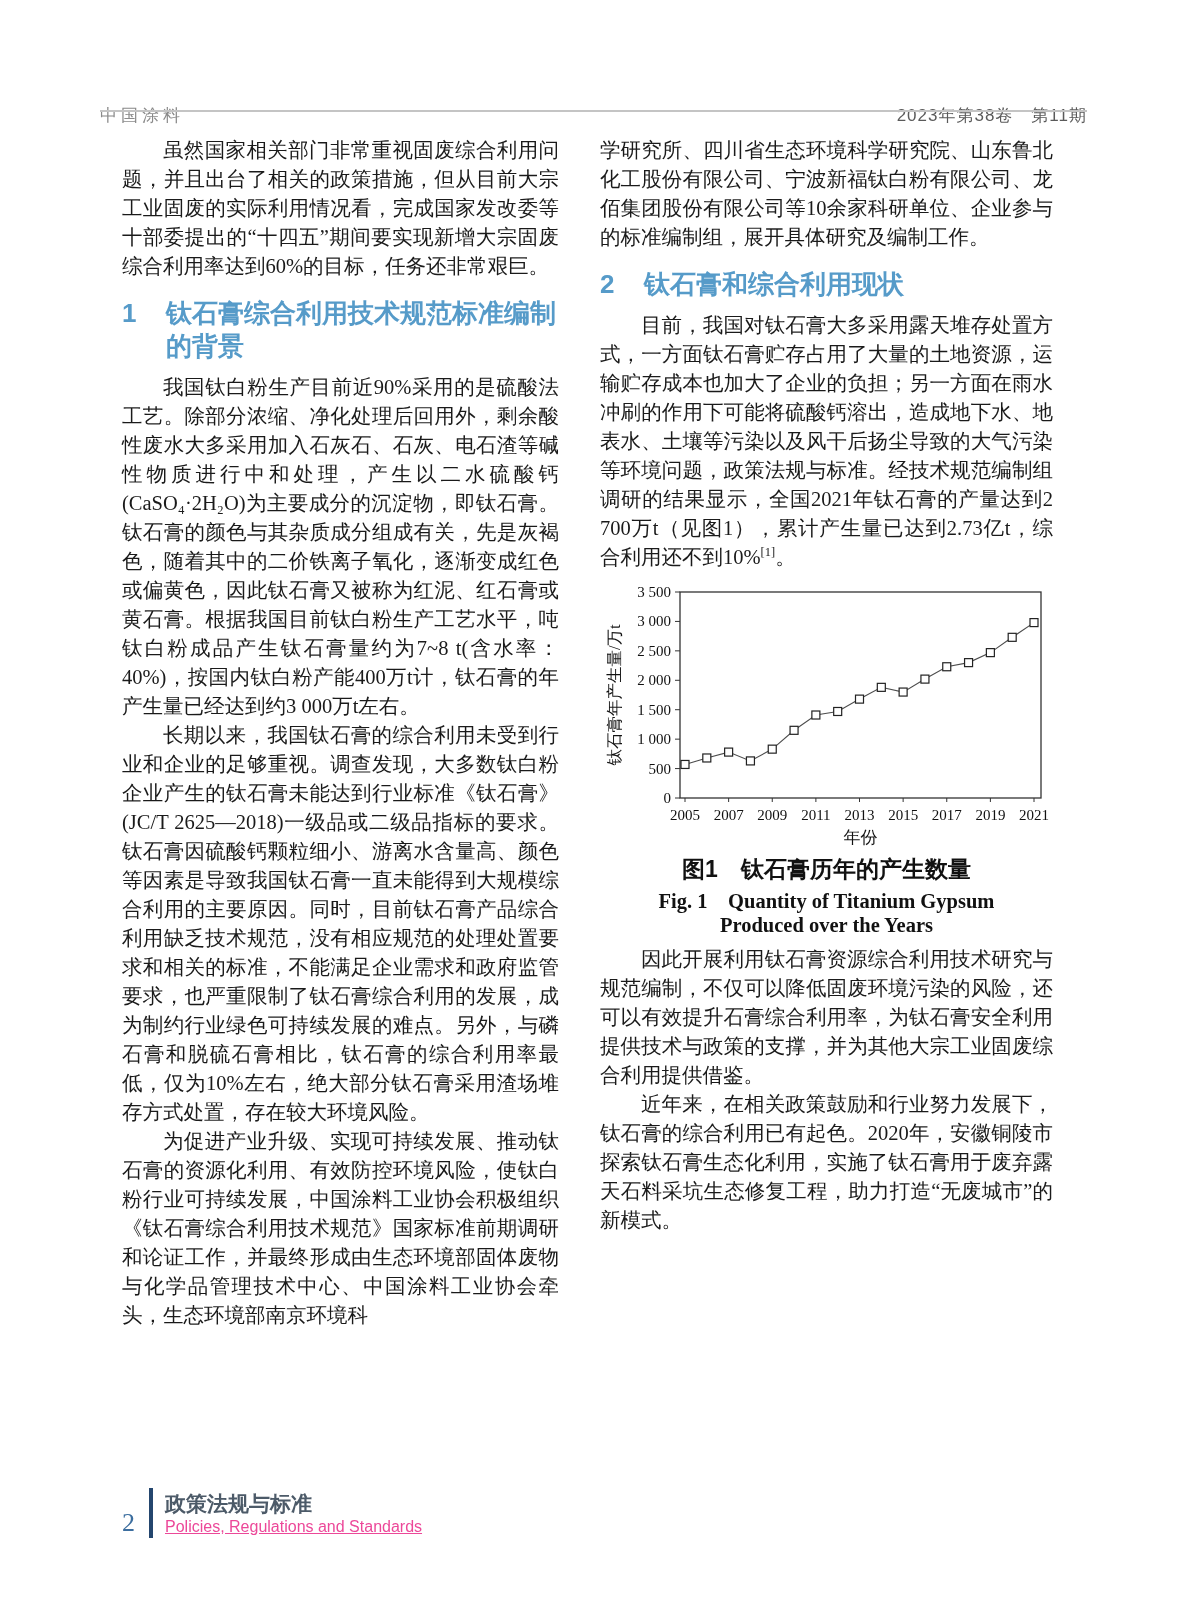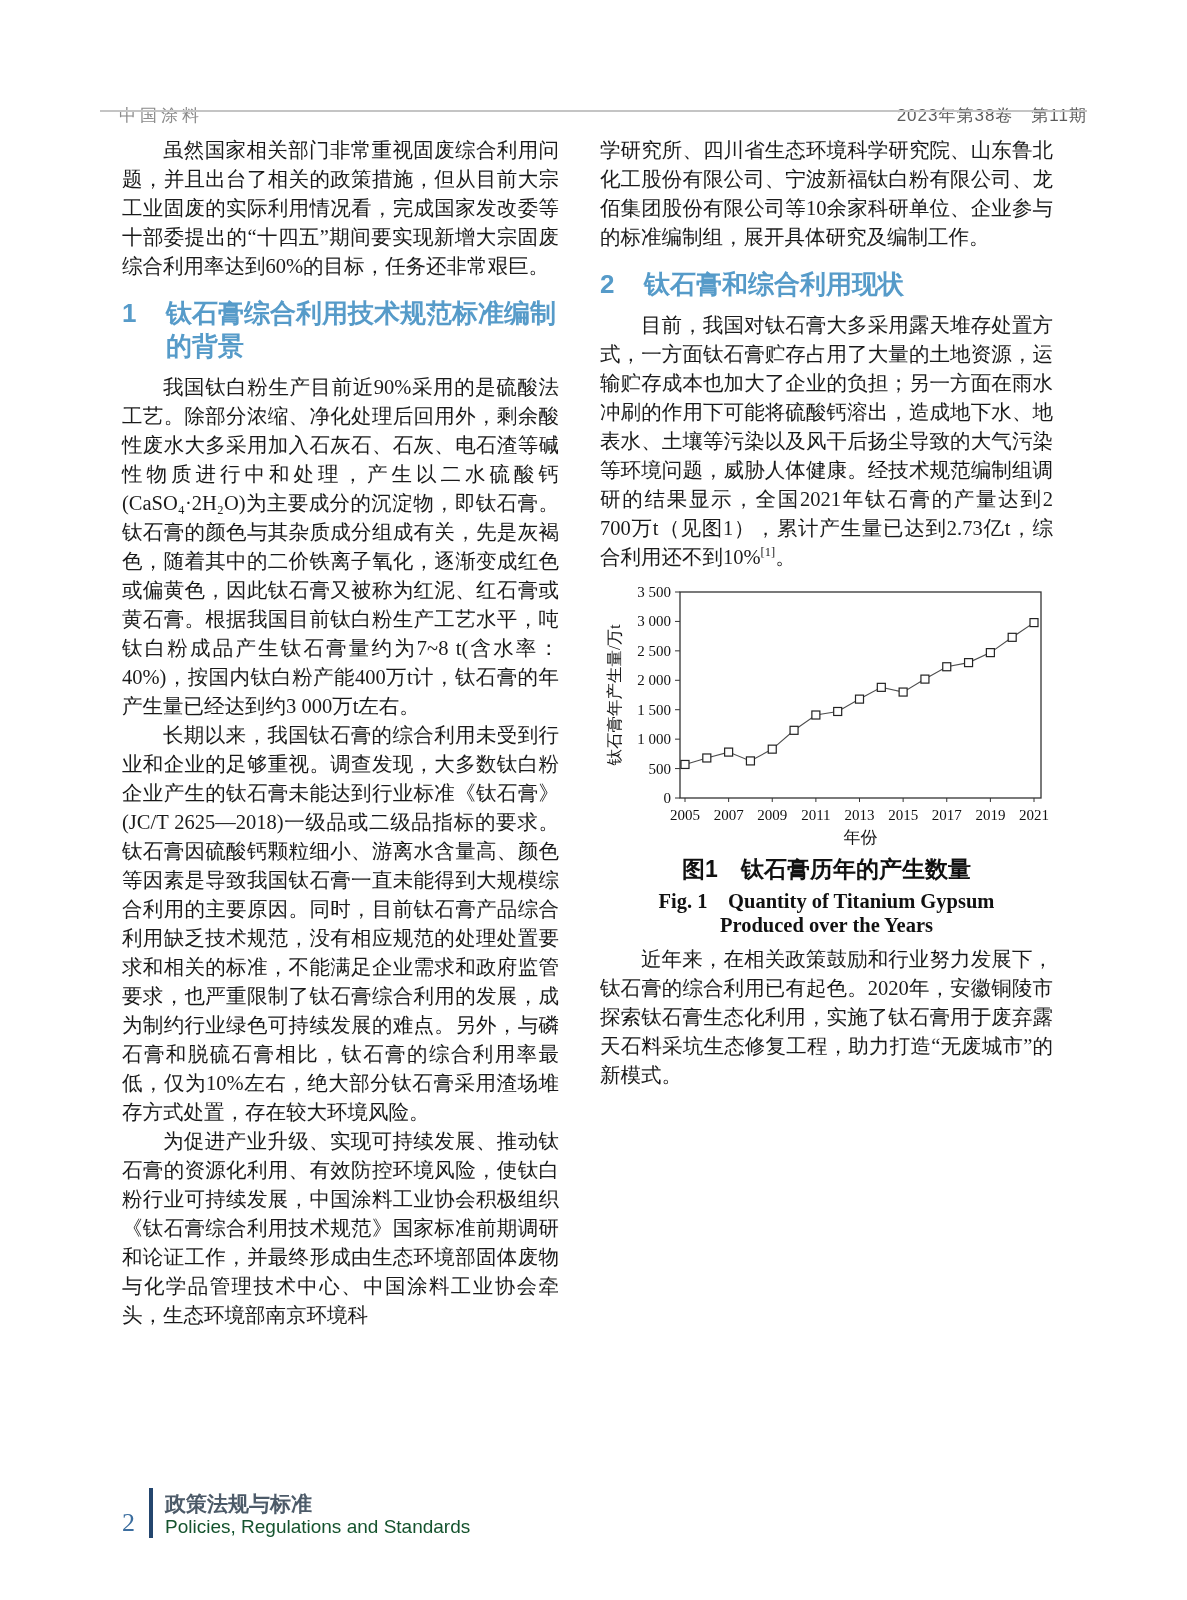--- a/index.html
+++ b/index.html
@@ -10,21 +10,21 @@
     font-family:"Liberation Serif","DejaVu Serif",serif;
     color:#1a1a1a;
     overflow:hidden;
   }
   
   .header{
     position:absolute;left:100px;right:100px;top:78px;
     display:flex;justify-content:space-between;align-items:flex-end;
     font-family:"Liberation Sans","DejaVu Sans",sans-serif;
   }
-  .journal-name{font-size:17px;color:#8a8a8a;letter-spacing:4px;margin-left:19px;}
+  .journal-name{font-size:17px;color:#8a8a8a;letter-spacing:4px;}
   .issue-info{font-size:17px;color:#5a5a5a;letter-spacing:1px;margin-top:26px;}
   .header-rule{
     position:absolute;left:100px;right:100px;top:110px;
     height:2px;background:#c4c4c4;
   }
   
   .content{
     position:absolute;left:122px;top:136px;
     width:931px;
     display:flex;gap:41px;
@@ -71,21 +71,21 @@
     margin-right:14px;align-self:flex-end;
   }
   .footer-bar{width:4px;height:50px;background:#24466e;margin-right:12px;}
   .footer-text{display:flex;flex-direction:column;justify-content:flex-end;}
   .footer-section-cn{
     font-family:"Liberation Sans","DejaVu Sans",sans-serif;
     font-weight:700;font-size:21px;color:#4c5a68;line-height:26px;
   }
   .footer-section-en{
     font-family:"Liberation Sans","DejaVu Sans",sans-serif;
-    font-size:19px;color:#14532d;line-height:19px;
+    font-size:16px;color:#ec4899;line-height:19px;text-decoration:underline;
   }
 </style>
 </head>
 <body>
 
 <div class="page">
 
   <div class="header">
     <span class="journal-name">中国涂料</span>
     <span class="issue-info">2023年第38卷　第11期</span>
@@ -104,21 +104,21 @@
       <p>长期以来，我国钛石膏的综合利用未受到行业和企业的足够重视。调查发现，大多数钛白粉企业产生的钛石膏未能达到行业标准《钛石膏》(JC/T 2625—2018)一级品或二级品指标的要求。钛石膏因硫酸钙颗粒细小、游离水含量高、颜色等因素是导致我国钛石膏一直未能得到大规模综合利用的主要原因。同时，目前钛石膏产品综合利用缺乏技术规范，没有相应规范的处理处置要求和相关的标准，不能满足企业需求和政府监管要求，也严重限制了钛石膏综合利用的发展，成为制约行业绿色可持续发展的难点。另外，与磷石膏和脱硫石膏相比，钛石膏的综合利用率最低，仅为10%左右，绝大部分钛石膏采用渣场堆存方式处置，存在较大环境风险。</p>
       <p>为促进产业升级、实现可持续发展、推动钛石膏的资源化利用、有效防控环境风险，使钛白粉行业可持续发展，中国涂料工业协会积极组织《钛石膏综合利用技术规范》国家标准前期调研和论证工作，并最终形成由生态环境部固体废物与化学品管理技术中心、中国涂料工业协会牵头，生态环境部南京环境科</p>
     </div>
 
     <div class="col">
       <p class="no-indent">学研究所、四川省生态环境科学研究院、山东鲁北化工股份有限公司、宁波新福钛白粉有限公司、龙佰集团股份有限公司等10余家科研单位、企业参与的标准编制组，展开具体研究及编制工作。</p>
       <div class="sec">
         <span class="sec-num">2</span>
         <span class="sec-title">钛石膏和综合利用现状</span>
       </div>
-      <p><span>目前，我国对钛石膏大多采用露天堆存处置方式，一方面钛石膏贮存占用了大量的土地资源，运输贮存成本也加大了企业的负担；另一方面在雨水冲刷的作用下可能将硫酸钙溶出，造成地下水、地表水、土壤等污染以及风干后扬尘导致的大气污染等环境问题，威胁人体健康。经技术规范编制组调研的结果显示，全国2021年钛石膏的产量达到2 700万t（见图1），累计产生量已达到2.73亿t，综合利用还不到10%</span><sup>[1]</sup><span>。</span></p>
+      <p><span>目前，我国对钛石膏大多采用露天堆存处置方式，一方面钛石膏贮存占用了大量的土地资源，运输贮存成本也加大了企业的负担；另一方面在雨水冲刷的作用下可能将硫酸钙溶出，造成地下水、地表水、土壤等污染以及风干后扬尘导致的大气污染等环境问题，政策法规与标准。经技术规范编制组调研的结果显示，全国2021年钛石膏的产量达到2 700万t（见图1），累计产生量已达到2.73亿t，综合利用还不到10%</span><sup>[1]</sup><span>。</span></p>
 
       <div class="figure">
         <div id="chart-host">
             <svg width="453" height="266" viewBox="0 0 453 266">
               <rect x="80" y="10" width="361" height="206" fill="none" stroke="#333" stroke-width="1.3"></rect>
               <line x1="75" y1="216" x2="80" y2="216" stroke="#333" stroke-width="1"></line>
               <text x="71" y="221" text-anchor="end" font-size="15px" font-family="&quot;Liberation Serif&quot;,&quot;DejaVu Serif&quot;,serif" fill="#111">0</text>
               <line x1="75" y1="186.57142857142858" x2="80" y2="186.57142857142858" stroke="#333" stroke-width="1"></line>
               <text x="71" y="191.57142857142858" text-anchor="end" font-size="15px" font-family="&quot;Liberation Serif&quot;,&quot;DejaVu Serif&quot;,serif" fill="#111">500</text>
               <line x1="75" y1="157.14285714285714" x2="80" y2="157.14285714285714" stroke="#333" stroke-width="1"></line>
@@ -170,20 +170,21 @@
               <rect x="408.1875" y="51.31999999999999" width="8" height="8" fill="#ffffff" stroke="#222" stroke-width="1.2"></rect>
               <rect x="430" y="36.6057142857143" width="8" height="8" fill="#ffffff" stroke="#222" stroke-width="1.2"></rect>
               <text x="20" y="113" text-anchor="middle" font-size="16.5px" font-family="&quot;Liberation Serif&quot;,&quot;DejaVu Serif&quot;,serif" fill="#111" transform="rotate(-90 20 113)">钛石膏年产生量/万t</text>
               <text x="260.5" y="261" text-anchor="middle" font-size="17px" font-family="&quot;Liberation Serif&quot;,&quot;DejaVu Serif&quot;,serif" fill="#111">年份</text>
             </svg>
           </div>
         <div class="figcap-cn">图1　钛石膏历年的产生数量</div>
         <div class="figcap-en">Fig. 1　Quantity of Titanium Gypsum Produced over the Years</div>
       </div>
 
+      <p>因此开展利用钛石膏资源综合利用技术研究与规范编制，不仅可以降低固废环境污染的风险，还可以有效提升石膏综合利用率，为钛石膏安全利用提供技术与政策的支撑，并为其他大宗工业固废综合利用提供借鉴。</p>
       <p>近年来，在相关政策鼓励和行业努力发展下，钛石膏的综合利用已有起色。2020年，安徽铜陵市探索钛石膏生态化利用，实施了钛石膏用于废弃露天石料采坑生态修复工程，助力打造“无废城市”的新模式。</p>
     </div>
 
   </div>
 
   <div class="footer">
     <span class="page-number">2</span>
     <span class="footer-bar"></span>
     <span class="footer-text">
       <span class="footer-section-cn">政策法规与标准</span>

